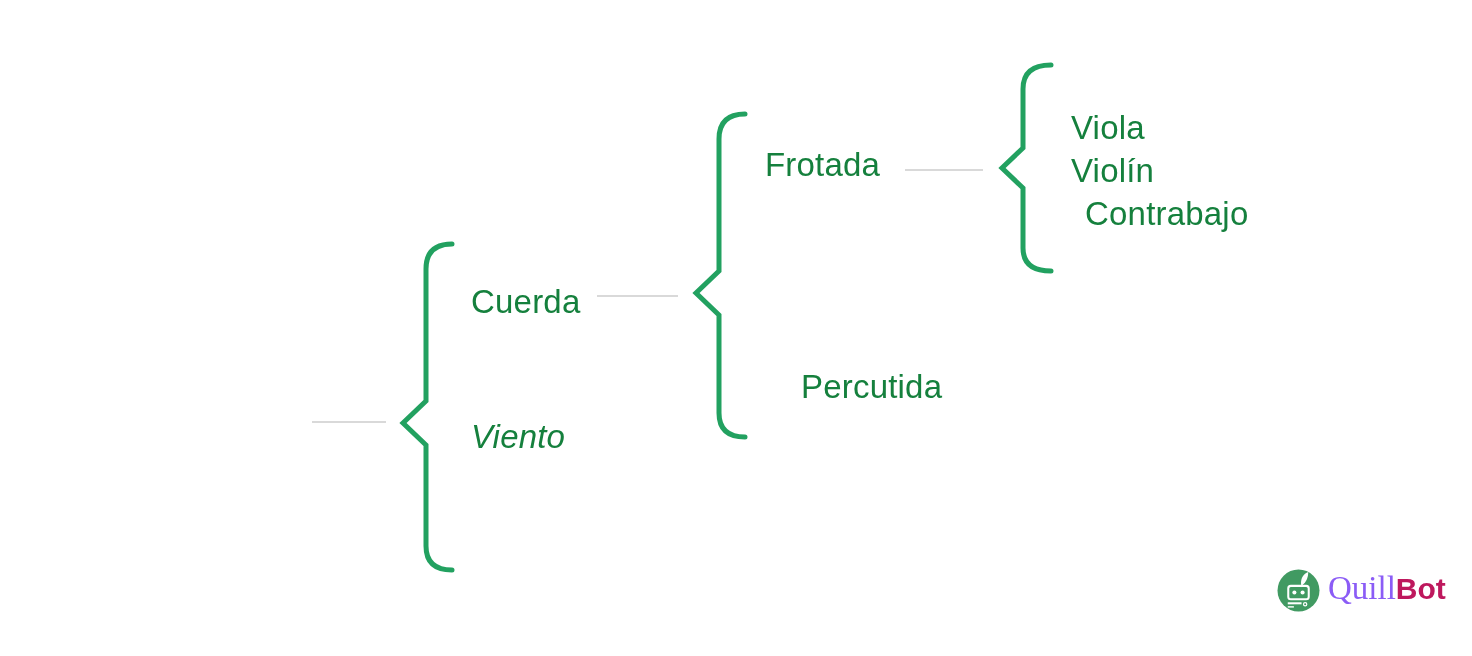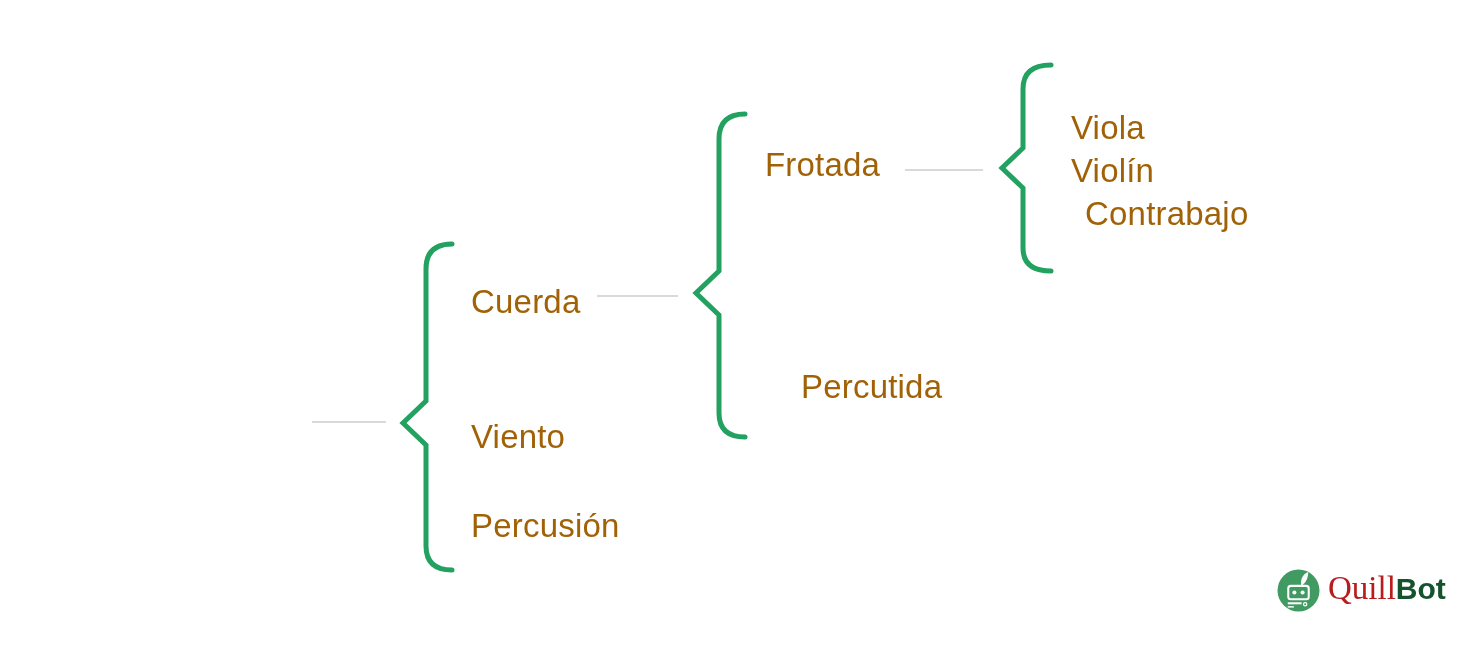--- a/index.html
+++ b/index.html
@@ -27,21 +27,21 @@
     width: 1472px;
     height: 656px;
     display: block;
   }
   .node {
     position: absolute;
     transform: translateY(-50%);
     font-size: 33px;
     line-height: 1;
     letter-spacing: 0.2px;
-    color: #a16207;
+    color: #15803d;
     white-space: nowrap;
   }
   .logo {
     position: absolute;
     left: 1277px;
     top: 569px;
     display: flex;
     align-items: center;
     gap: 8px;
   }
@@ -51,27 +51,27 @@
     display: block;
   }
   .wordmark {
     white-space: nowrap;
     line-height: 1;
     padding-bottom: 4px;
   }
   .wordmark .quill {
     font-family: "Liberation Serif", serif;
     font-size: 33px;
-    color: #b91c1c;
+    color: #8b5cf6;
   }
   .wordmark .bot {
     font-family: "Liberation Sans", sans-serif;
     font-size: 30px;
     font-weight: 600;
-    color: #14532d;
+    color: #be185d;
   }
 </style>
 </head>
 <body>
 
 <div class="stage">
 
   <svg class="wires" viewBox="0 0 1472 656" aria-hidden="true">
 
     <line x1="312" y1="422" x2="386" y2="422" stroke-width="2" stroke="#d9d9d9"></line>
@@ -82,22 +82,21 @@
 
     <path d="M 452 244 Q 426 244 426 269 L 426 401 L 403 423 L 426 445 L 426 546 Q 426 570 452 570" fill="none" stroke-width="5" stroke-linecap="round" stroke-linejoin="miter" stroke="#22a160"></path>
 
     <path d="M 745 114 Q 719 114 719 139 L 719 271 L 696 293 L 719 315 L 719 413 Q 719 437 745 437" fill="none" stroke-width="5" stroke-linecap="round" stroke-linejoin="miter" stroke="#22a160"></path>
 
     <path d="M 1051 65 Q 1023 65 1023 89 L 1023 148 L 1002 168 L 1023 188 L 1023 248 Q 1023 271 1051 271" fill="none" stroke-width="5" stroke-linecap="round" stroke-linejoin="miter" stroke="#22a160"></path>
   </svg>
 
 
   <div class="node" style="left:471px; top:301px;">Cuerda</div>
-  <div class="node" style="left:471px; top:436px;">Viento</div>
-  <div class="node" style="left:471px; top:525px;">Percusión</div>
+  <div class="node" style="left:471px; top:436px;font-style:italic;">Viento</div>
 
   <div class="node" style="left:765px; top:164px;">Frotada</div>
   <div class="node" style="left:765px; top:386px;margin-left:36px;">Percutida</div>
 
   <div class="node" style="left:1071px; top:127px;">Viola</div>
   <div class="node" style="left:1071px; top:170px;">Violín</div>
   <div class="node" style="left:1071px; top:213px;margin-left:14px;">Contrabajo</div>
 
   <div class="logo">
     <svg class="mark" viewBox="0 0 42 42" aria-hidden="true">

